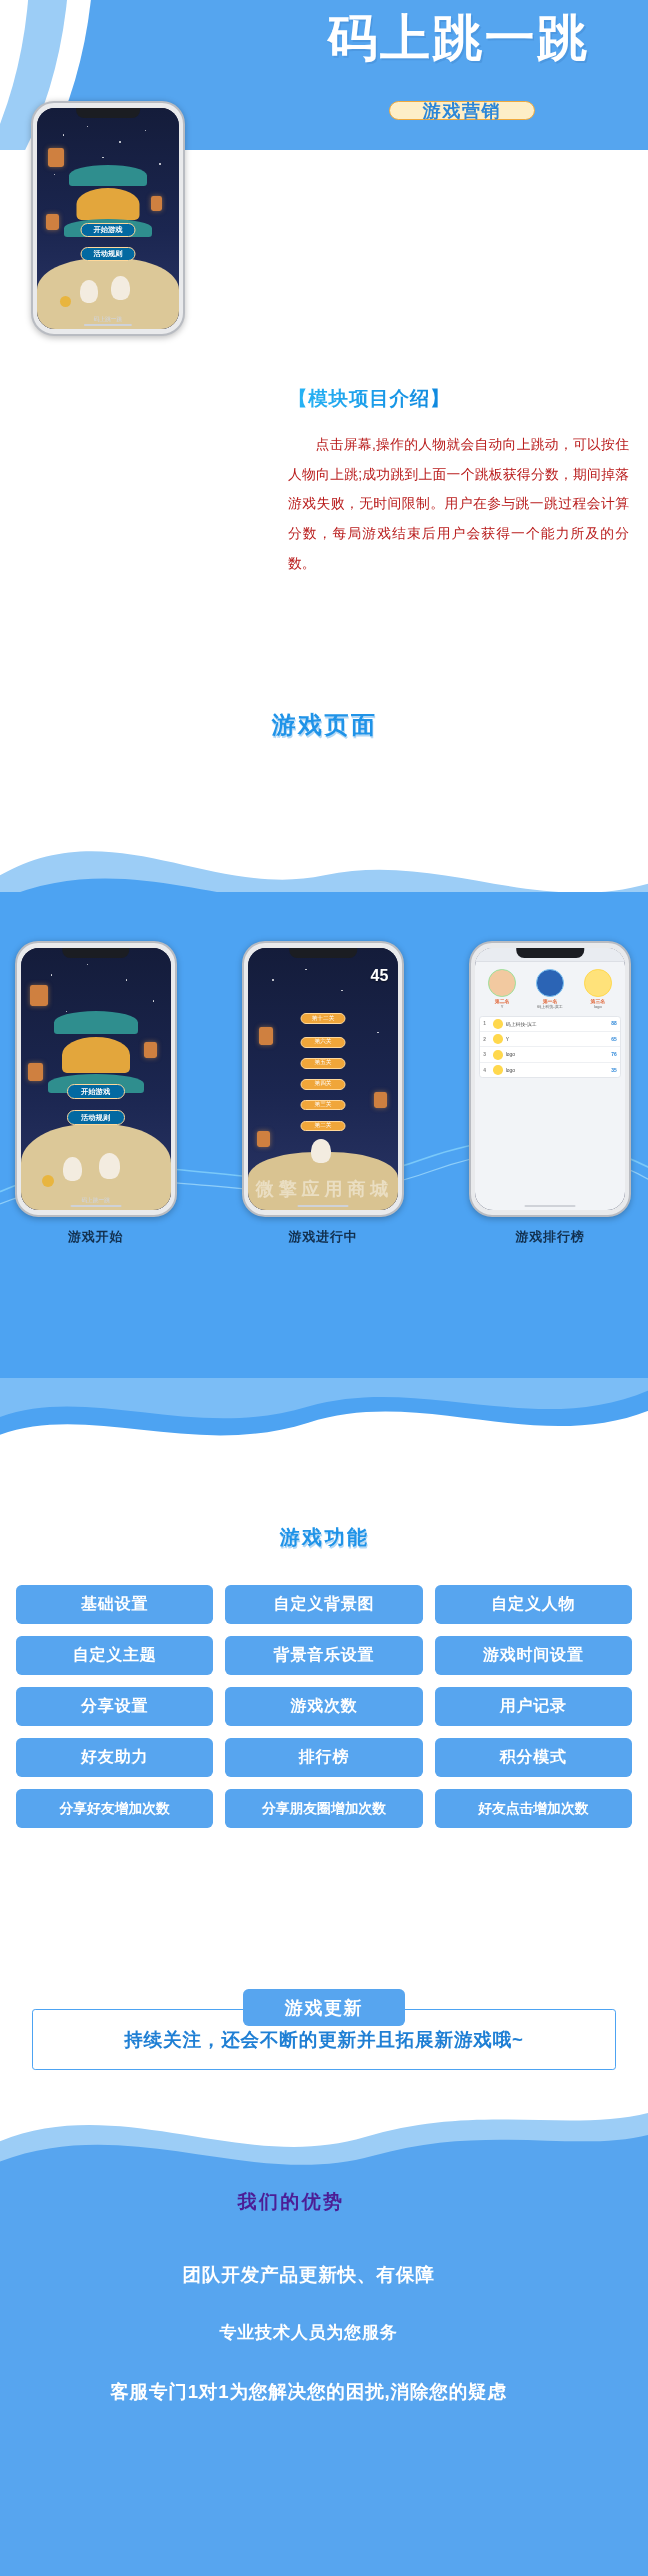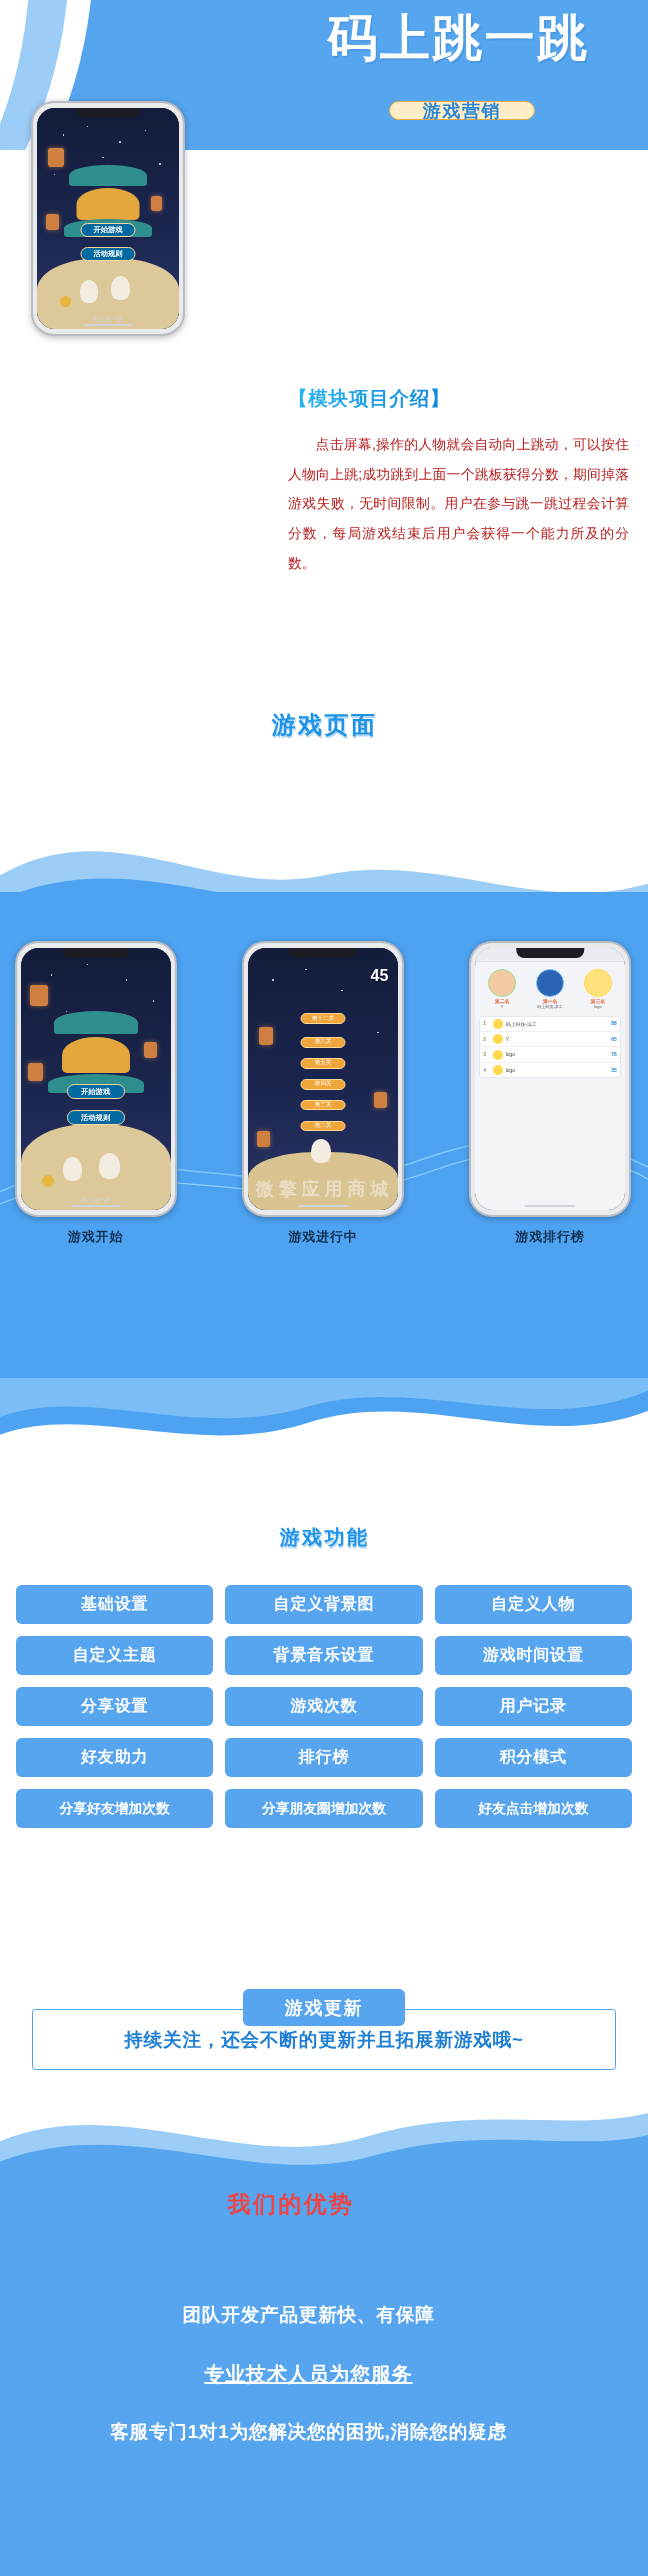--- a/index.html
+++ b/index.html
@@ -202,28 +202,28 @@
   .upd-text {
     position:absolute; left:32px; top:2027px; width:584px; text-align:center;
     color:#1f7fd4; font-size:18.6px; font-weight:bold; letter-spacing:0.8px;
   }
 
   
   .adv-wave { position:absolute; left:0; top:2076px; width:649px; height:114px; overflow:hidden; }
   .adv-band { position:absolute; left:0; top:2157px; width:649px; height:419px; background:#57a5ef; }
   .adv-title {
     position:absolute; left:0; top:2189px; width:582px; text-align:center;
-    color:#ef4444; font-size:23px; font-weight:bold; letter-spacing:2.4px;
+    color:#4c1d95; font-size:19px; font-weight:bold; letter-spacing:2.4px;
   }
   .adv-line {
     position:absolute; left:0; width:617px; text-align:center; color:#fff;
-    font-weight:bold; letter-spacing:0.8px;margin-top:40px;
+    font-weight:bold; letter-spacing:0.8px;
   }
   .adv-l1 { top:2262px; font-size:18.6px; }
-  .adv-l2 { top:2321px; font-size:20px;text-decoration:underline; }
+  .adv-l2 { top:2321px; font-size:17px; }
   .adv-l3 { top:2379px; font-size:18.6px; }
 </style>
 </head>
 <body>
 
 <div class="page">
 
   <div class="header">
     <div class="hdr-wave1"></div>
     <div class="hdr-wave2"></div>

